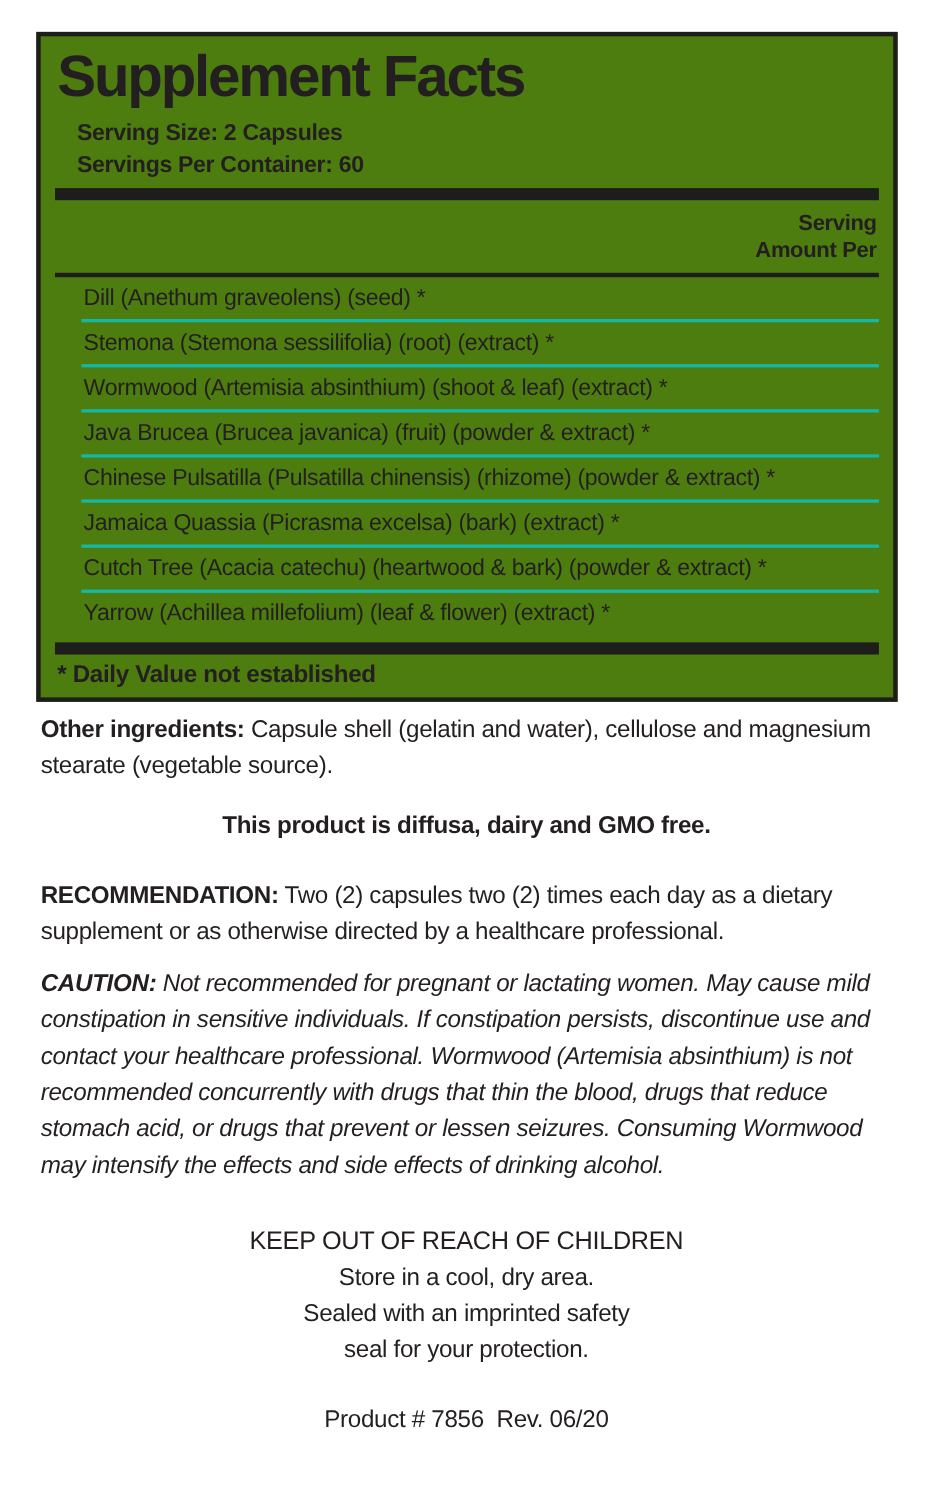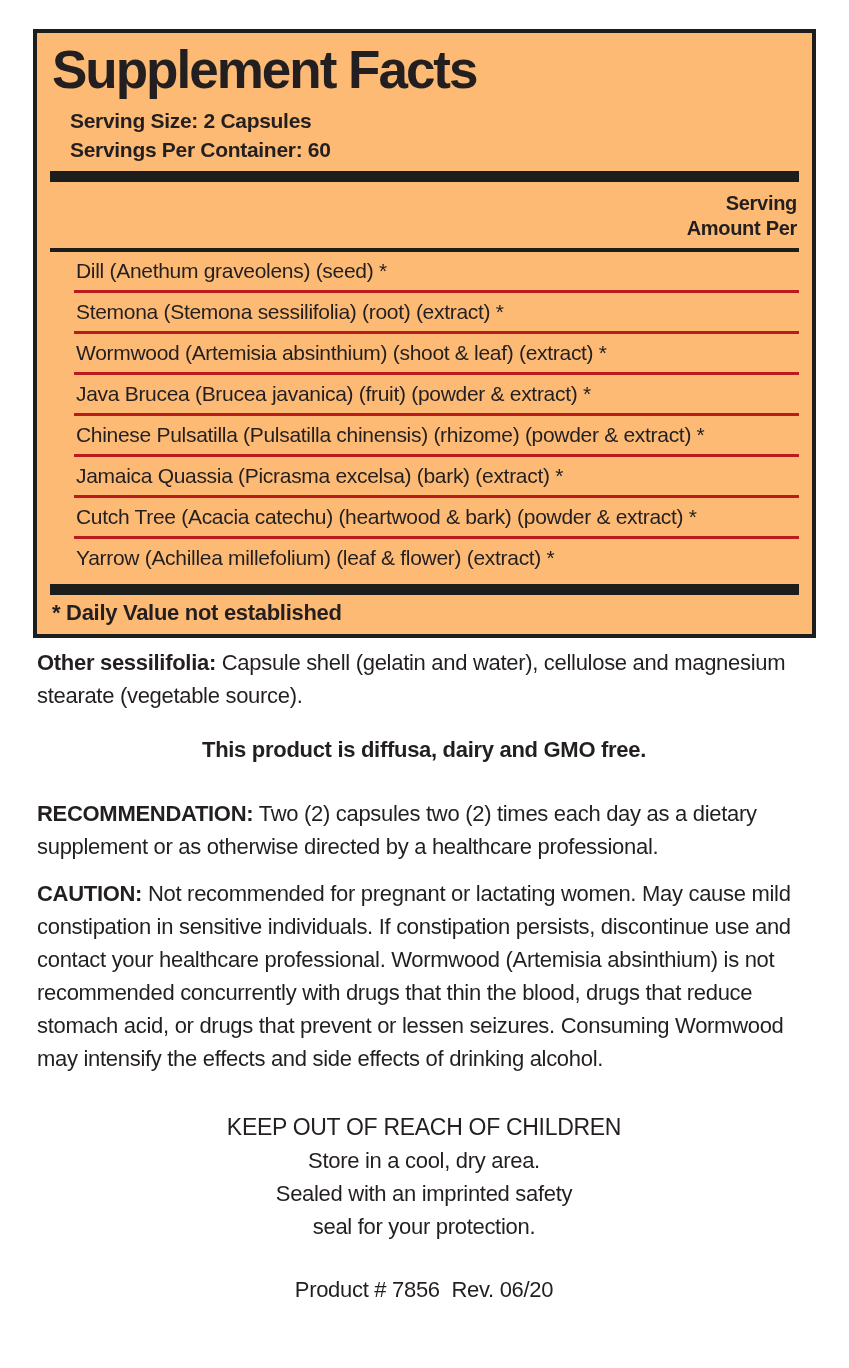--- a/index.html
+++ b/index.html
@@ -9,21 +9,21 @@
     font-family: "Liberation Sans", sans-serif;
     color: #231f20;
   }
   body { height: 1368px; overflow: hidden; }
 
   
   .facts-box {
     margin: 29px 33px 0 33px;
     border: 4px solid #1d1d1b;
     padding: 8px 13px 5px 13px;
-    background: #fdba74;
+    background: #4d7c0f;
   }
   .sf-title {
     font-size: 53px;
     font-weight: bold;
     letter-spacing: -2px;
     line-height: 1.02;
     margin: 2px 0 9px 2px;
     white-space: nowrap;
   }
   .serving-line {
@@ -55,21 +55,21 @@
     letter-spacing: -0.3px;
     padding: 7px 2px 7px 3px;
     border-bottom: 3px solid #1d1d1b;
   }
   .ing-list { margin-left: 24px; }
   .ing-row {
     font-size: 21px;
     letter-spacing: -0.3px;
     line-height: 24px;
     padding: 7px 0 7px 2px;
-    border-bottom: 3px solid #b91c1c;
+    border-bottom: 3px solid #14b8a6;
     white-space: nowrap;
   }
   .ing-row:last-child { border-bottom: none; }
   .footnote {
     font-weight: bold;
     font-size: 22px;
     letter-spacing: -0.3px;
     padding: 5px 0 3px 2px;
   }
 
@@ -80,21 +80,21 @@
     line-height: 33px;
     letter-spacing: -0.3px;
   }
   .bold { font-weight: bold; }
   .free-claim {
     text-align: center;
     font-weight: bold;
     margin: 21px 0 0 0;
   }
   .para-recommendation { margin-top: 31px; }
-  .para-caution { margin-top: 14px; }
+  .para-caution { margin-top: 14px; font-style: italic; }
   .keep-block { text-align: center; margin-top: 36px; }
   .keep-heading { font-weight: normal; font-size: 23px; line-height: 33px; }
   .storage-line { line-height: 33px; }
   .product-line {
     text-align: center;
     margin-top: 30px;
     white-space: pre;
   }
 </style>
 </head>
@@ -118,21 +118,21 @@
     <div class="ing-row">Chinese Pulsatilla (Pulsatilla chinensis) (rhizome) (powder &amp; extract) *</div>
     <div class="ing-row">Jamaica Quassia (Picrasma excelsa) (bark) (extract) *</div>
     <div class="ing-row">Cutch Tree (Acacia catechu) (heartwood &amp; bark) (powder &amp; extract) *</div>
     <div class="ing-row">Yarrow (Achillea millefolium) (leaf &amp; flower) (extract) *</div>
   </div>
   <div class="thick-bar"></div>
   <div class="footnote">* Daily Value not established</div>
 </div>
 
 <div class="sections">
-  <p class="para-other"><span class="bold">Other sessilifolia:</span> <span>Capsule shell (gelatin and water), cellulose and magnesium stearate (vegetable source).</span></p>
+  <p class="para-other"><span class="bold">Other ingredients:</span> <span>Capsule shell (gelatin and water), cellulose and magnesium stearate (vegetable source).</span></p>
 
   <p class="free-claim">This product is diffusa, dairy and GMO free.</p>
 
   <p class="para-recommendation"><span class="bold">RECOMMENDATION:</span> <span>Two (2) capsules two (2) times each day as a dietary supplement or as otherwise directed by a healthcare professional.</span></p>
 
   <p class="para-caution"><span class="bold">CAUTION:</span> <span>Not recommended for pregnant or lactating women. May cause mild constipation in sensitive individuals. If constipation persists, discontinue use and contact your healthcare professional. Wormwood (Artemisia absinthium) is not recommended concurrently with drugs that thin the blood, drugs that reduce stomach acid, or drugs that prevent or lessen seizures. Consuming Wormwood may intensify the effects and side effects of drinking alcohol.</span></p>
 
   <div class="keep-block">
     <div class="keep-heading">KEEP OUT OF REACH OF CHILDREN</div>
     <div class="storage-line">Store in a cool, dry area.</div>

